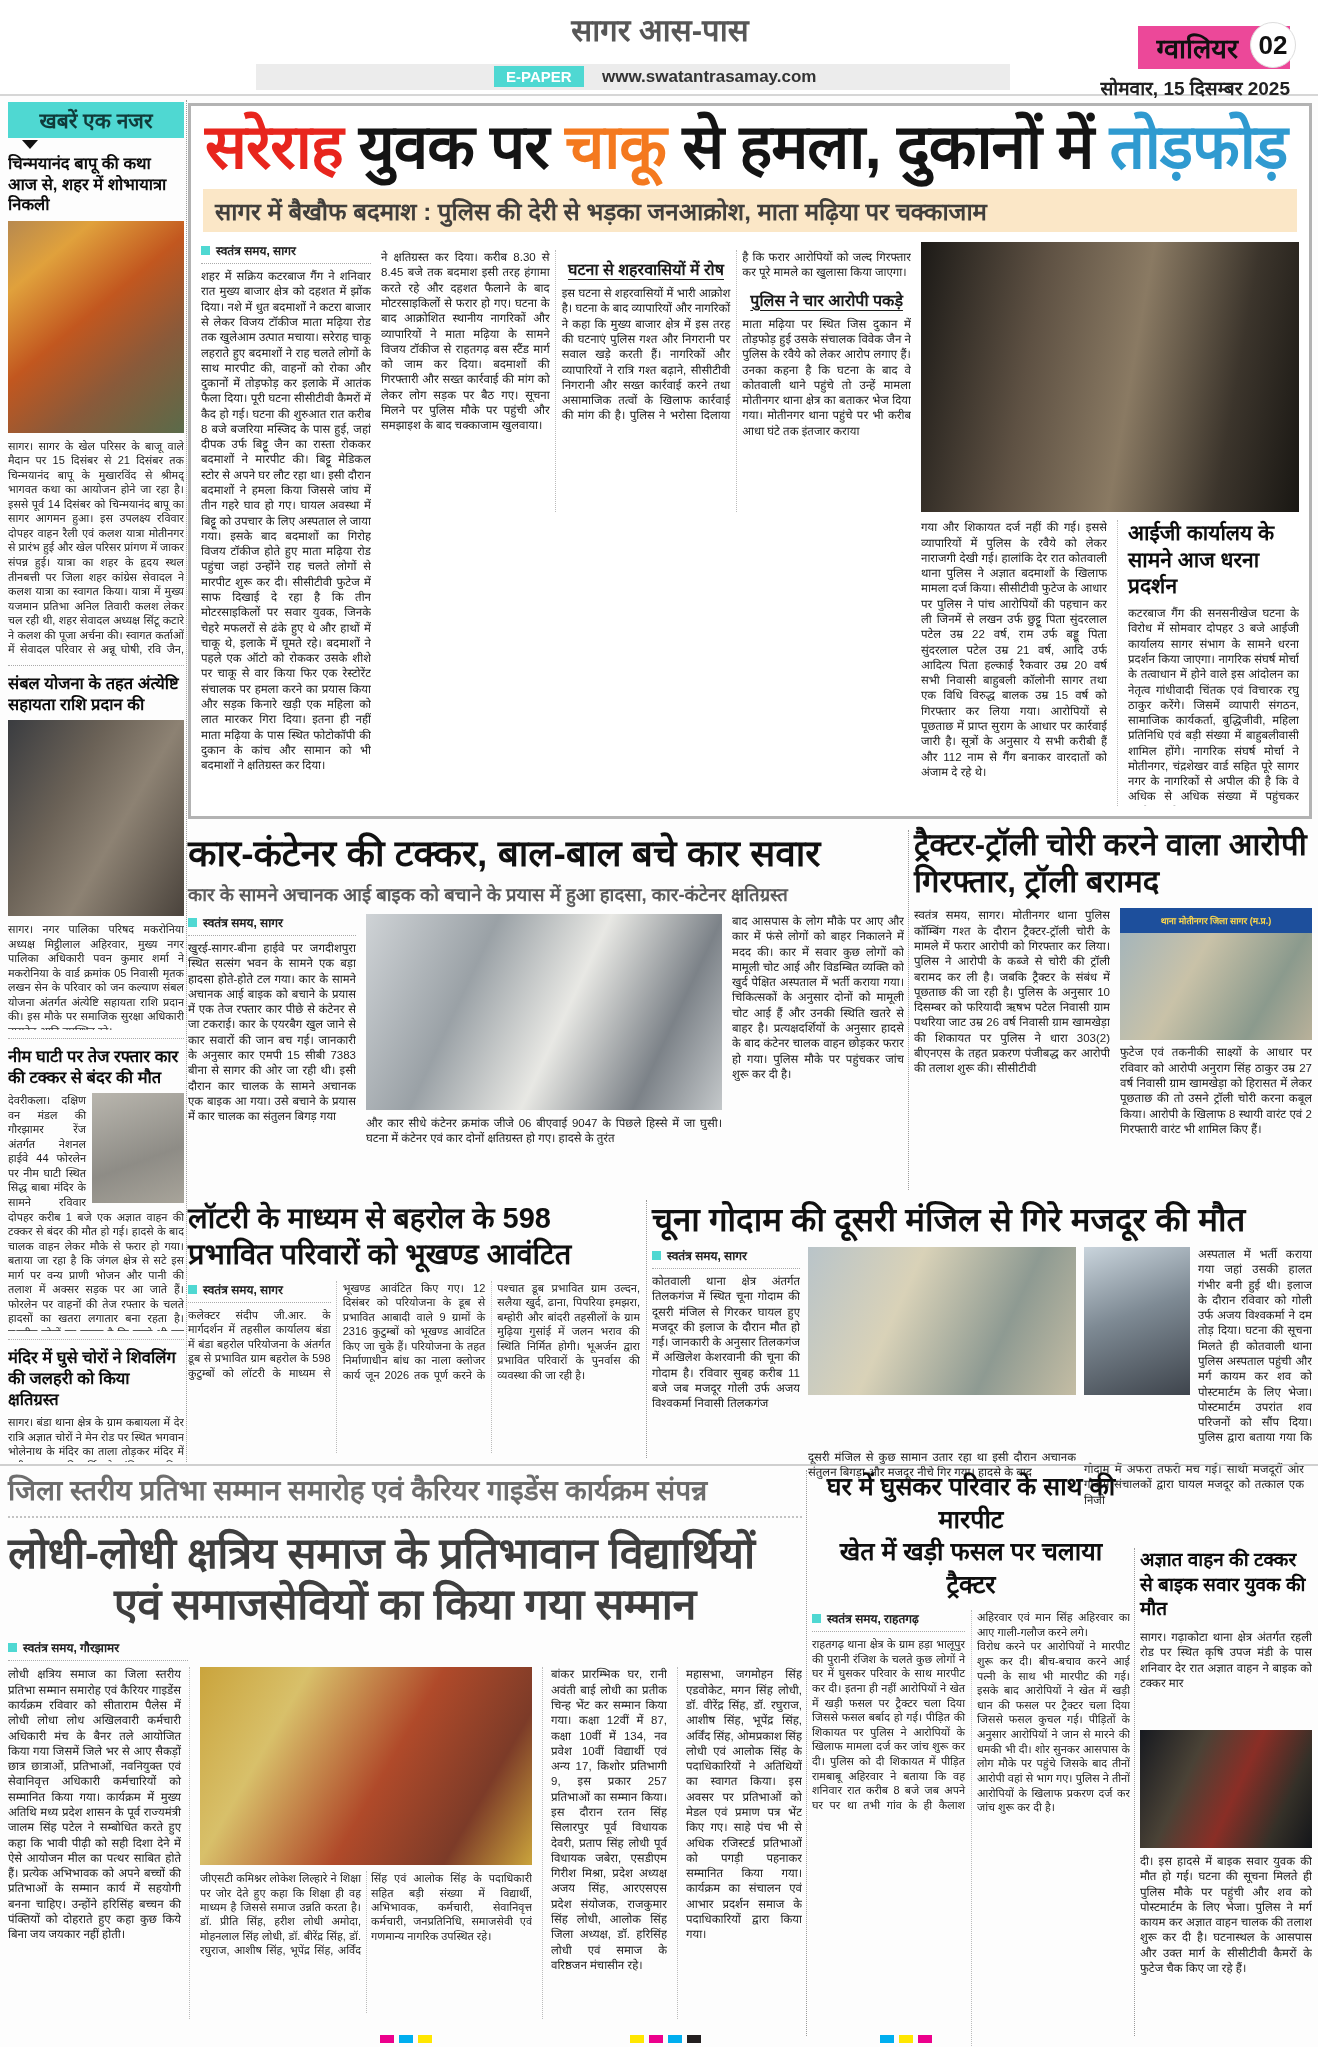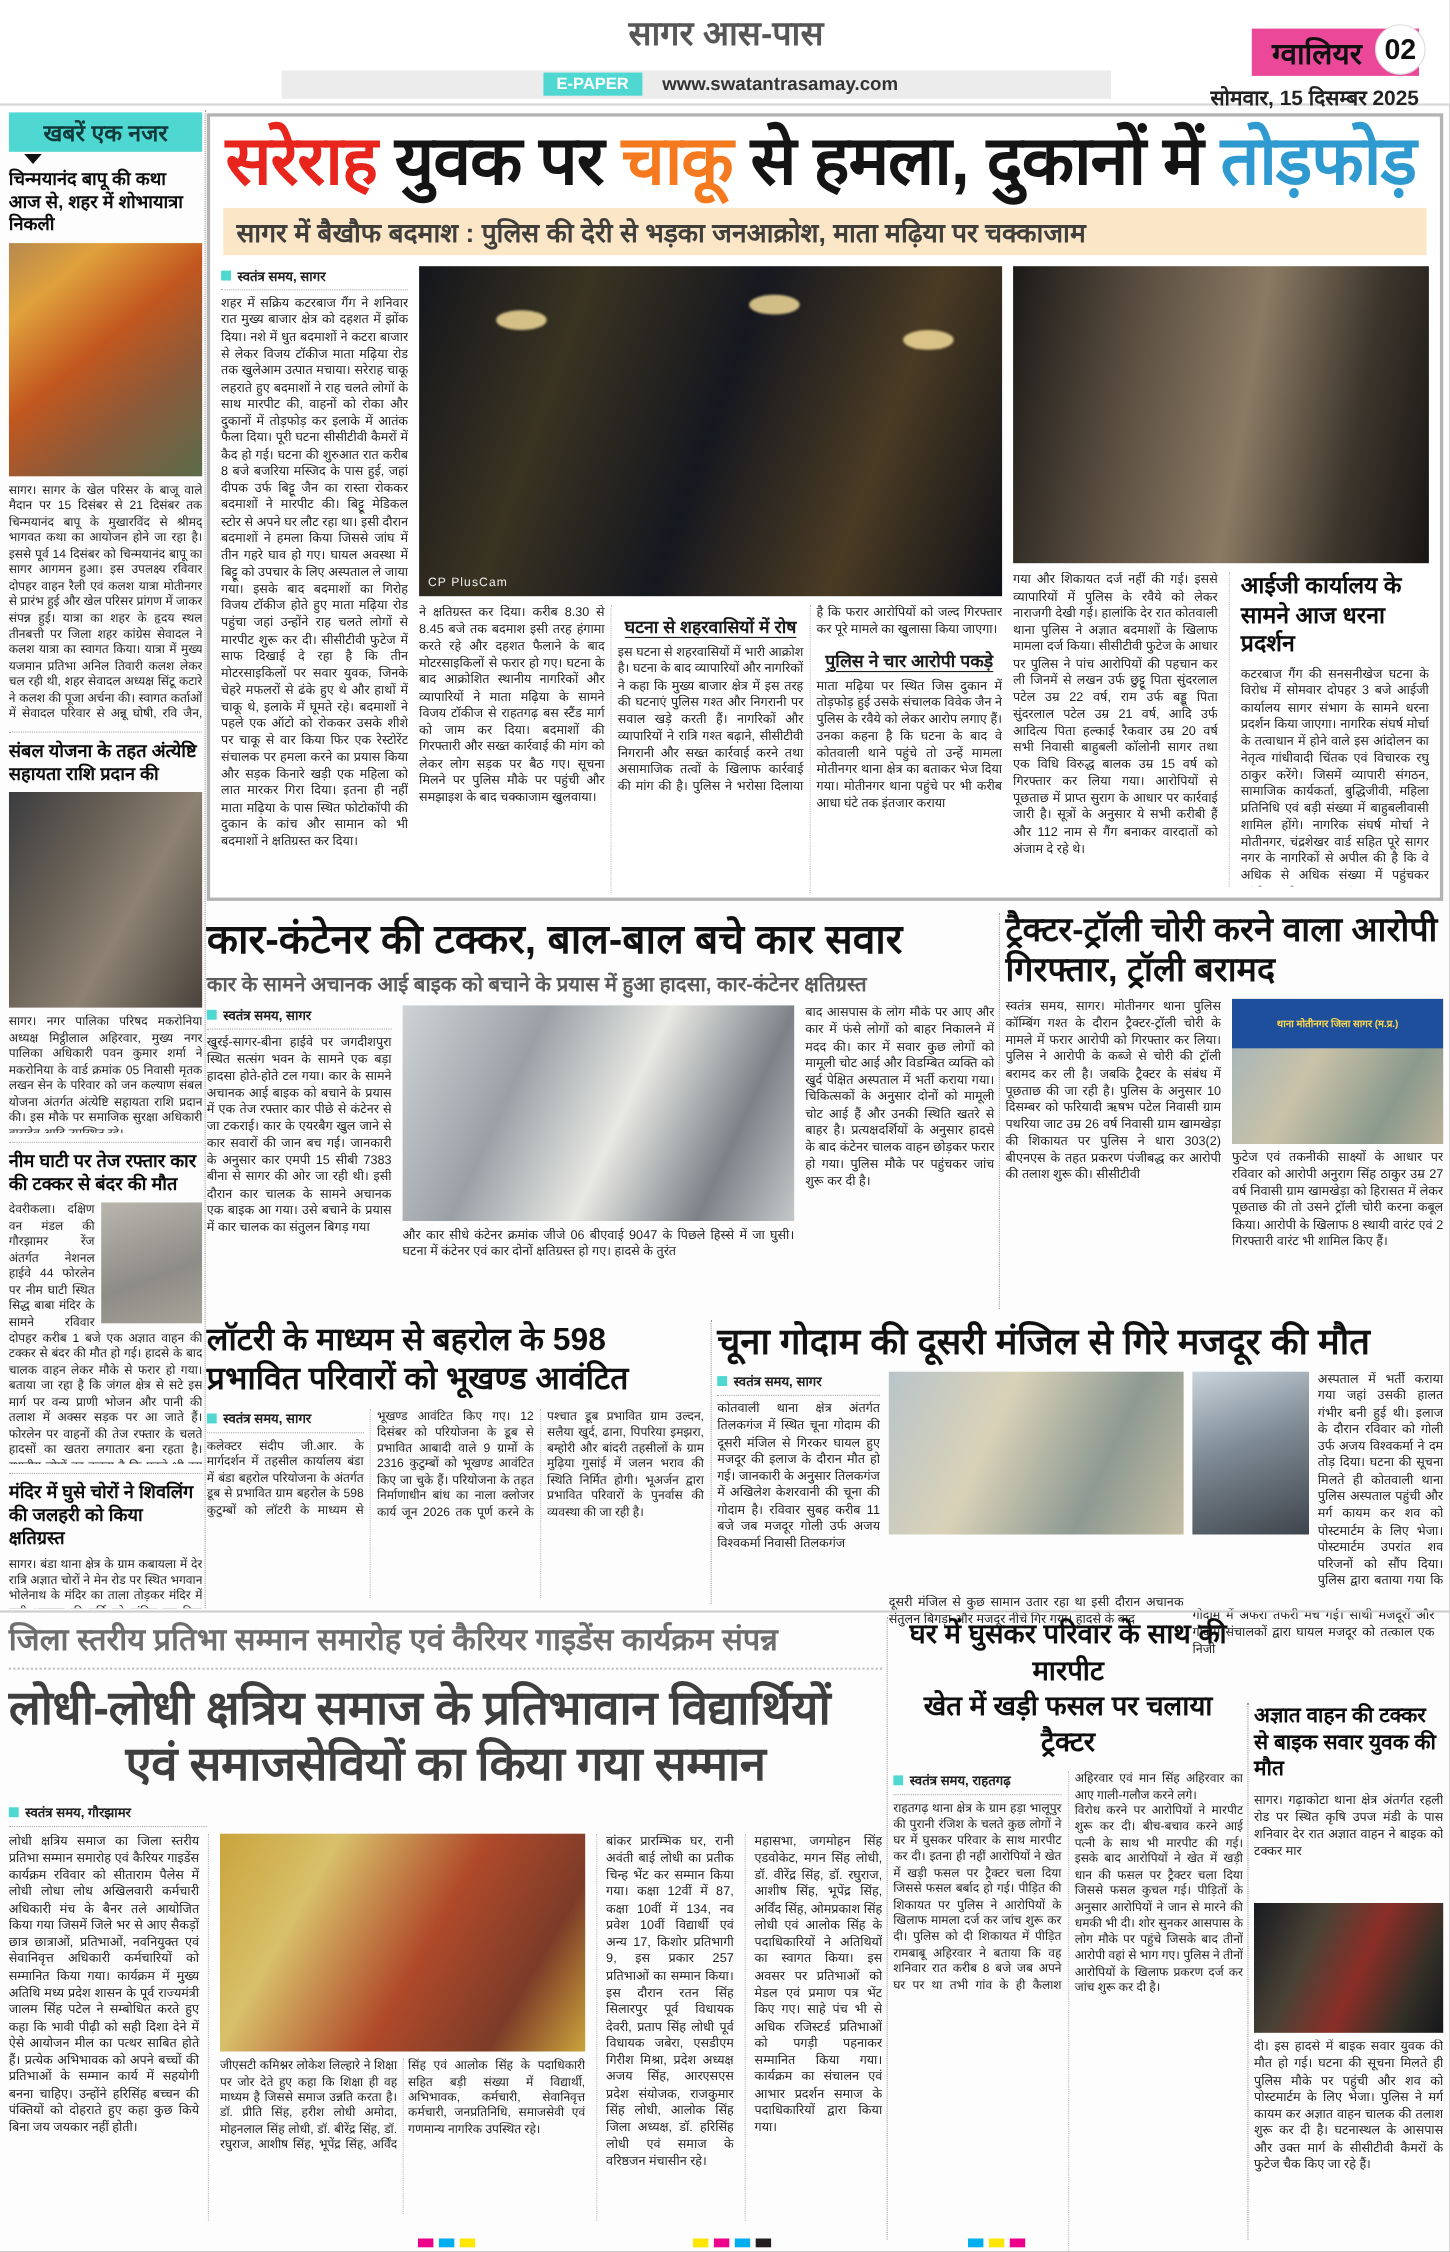--- a/index.html
+++ b/index.html
@@ -74,21 +74,21 @@
   .car-mid { width:356px; flex:none; }
   .ph-crash { width:356px; height:196px; background:linear-gradient(115deg,#cfd3d6 0%,#9aa1a6 30%,#e8e8e4 55%,#7c8288 80%,#c4c8ca 100%); }
   .car-col2 { flex:1; }
 
   #tractor-block { position:absolute; left:914px; top:826px; width:398px; height:368px; }
   .tractor-headline { font-size:31px; font-weight:bold; line-height:1.2; color:#111; margin-bottom:8px; }
   .tractor-row { display:flex; gap:10px; height:272px; }
   .tractor-col { width:196px; flex:none; }
   .tractor-right { flex:1; }
   .ph-tractor { width:100%; height:132px; background:linear-gradient(120deg,#9fb3bd 0%,#c9c2a8 40%,#8b9a8d 75%,#b9b19a 100%); }
-  .ph-banner { position:absolute; left:0; top:0; width:100%; background:#1d4f9c; color:#ffd94d; font-size:9px; font-weight:bold; text-align:center; padding:16px 0; }
+  .ph-banner { position:absolute; left:0; top:0; width:100%; background:#1d4f9c; color:#ffd94d; font-size:9px; font-weight:bold; text-align:center; padding:6px 0; }
 
   
   #lottery-block { position:absolute; left:188px; top:1200px; width:452px; height:260px; }
   .lottery-headline { font-size:29px; font-weight:bold; line-height:1.25; color:#111; margin-bottom:8px; }
   .lottery-cols { column-count:3; column-gap:12px; column-rule:1px dotted #bbb; height:172px; overflow:hidden; }
   .lottery-cols p { font-size:11px; line-height:1.32; text-align:justify; }
 
   #chuna-block { position:absolute; left:652px; top:1196px; width:660px; height:264px; }
   .chuna-headline { font-size:33px; font-weight:bold; color:#111; white-space:nowrap; margin-bottom:6px; }
   .chuna-grid { display:flex; gap:8px; }
@@ -188,26 +188,20 @@
     <div class="lead-headline"><span class="hl-red">सरेराह</span><span class="hl-black"> युवक पर </span><span class="hl-orange">चाकू</span><span class="hl-black"> से हमला, दुकानों में </span><span class="hl-blue">तोड़फोड़</span></div>
     <div class="lead-subhead">सागर में बैखौफ बदमाश : पुलिस की देरी से भड़का जनआक्रोश, माता मढ़िया पर चक्काजाम</div>
 
     <div class="lead-content">
       <div class="lead-colA">
         <div class="byline"><span class="sq"></span><span>स्वतंत्र समय, सागर</span></div>
         <div class="body-txt" style="height:540px;">शहर में सक्रिय कटरबाज गैंग ने शनिवार रात मुख्य बाजार क्षेत्र को दहशत में झोंक दिया। नशे में धुत बदमाशों ने कटरा बाजार से लेकर विजय टॉकीज माता मढ़िया रोड तक खुलेआम उत्पात मचाया। सरेराह चाकू लहराते हुए बदमाशों ने राह चलते लोगों के साथ मारपीट की, वाहनों को रोका और दुकानों में तोड़फोड़ कर इलाके में आतंक फैला दिया। पूरी घटना सीसीटीवी कैमरों में कैद हो गई। घटना की शुरुआत रात करीब 8 बजे बजरिया मस्जिद के पास हुई, जहां दीपक उर्फ बिट्टू जैन का रास्ता रोककर बदमाशों ने मारपीट की। बिट्टू मेडिकल स्टोर से अपने घर लौट रहा था। इसी दौरान बदमाशों ने हमला किया जिससे जांघ में तीन गहरे घाव हो गए। घायल अवस्था में बिट्टू को उपचार के लिए अस्पताल ले जाया गया। इसके बाद बदमाशों का गिरोह विजय टॉकीज होते हुए माता मढ़िया रोड पहुंचा जहां उन्होंने राह चलते लोगों से मारपीट शुरू कर दी। सीसीटीवी फुटेज में साफ दिखाई दे रहा है कि तीन मोटरसाइकिलों पर सवार युवक, जिनके चेहरे मफलरों से ढंके हुए थे और हाथों में चाकू थे, इलाके में घूमते रहे। बदमाशों ने पहले एक ऑटो को रोककर उसके शीशे पर चाकू से वार किया फिर एक रेस्टोरेंट संचालक पर हमला करने का प्रयास किया और सड़क किनारे खड़ी एक महिला को लात मारकर गिरा दिया। इतना ही नहीं माता मढ़िया के पास स्थित फोटोकॉपी की दुकान के कांच और सामान को भी बदमाशों ने क्षतिग्रस्त कर दिया।</div>
       </div>
 
       <div class="lead-center">
-        <div class="photo ph-night-main">
-          <div class="lamp" style="left:70px; top:40px;"></div>
-          <div class="lamp" style="left:300px; top:26px;"></div>
-          <div class="lamp" style="left:440px; top:58px;"></div>
-          <div class="watermark">CP PlusCam</div>
-        </div>
         <div class="lead-midcols">
           <p>ने क्षतिग्रस्त कर दिया। करीब 8.30 से 8.45 बजे तक बदमाश इसी तरह हंगामा करते रहे और दहशत फैलाने के बाद मोटरसाइकिलों से फरार हो गए। घटना के बाद आक्रोशित स्थानीय नागरिकों और व्यापारियों ने माता मढ़िया के सामने विजय टॉकीज से राहतगढ़ बस स्टैंड मार्ग को जाम कर दिया। बदमाशों की गिरफ्तारी और सख्त कार्रवाई की मांग को लेकर लोग सड़क पर बैठ गए। सूचना मिलने पर पुलिस मौके पर पहुंची और समझाइश के बाद चक्काजाम खुलवाया।</p>
           <h4>घटना से शहरवासियों में रोष</h4>
           <p>इस घटना से शहरवासियों में भारी आक्रोश है। घटना के बाद व्यापारियों और नागरिकों ने कहा कि मुख्य बाजार क्षेत्र में इस तरह की घटनाएं पुलिस गश्त और निगरानी पर सवाल खड़े करती हैं। नागरिकों और व्यापारियों ने रात्रि गश्त बढ़ाने, सीसीटीवी निगरानी और सख्त कार्रवाई करने तथा असामाजिक तत्वों के खिलाफ कार्रवाई की मांग की है। पुलिस ने भरोसा दिलाया है कि फरार आरोपियों को जल्द गिरफ्तार कर पूरे मामले का खुलासा किया जाएगा।</p>
           <h4>पुलिस ने चार आरोपी पकड़े</h4>
           <p>माता मढ़िया पर स्थित जिस दुकान में तोड़फोड़ हुई उसके संचालक विवेक जैन ने पुलिस के रवैये को लेकर आरोप लगाए हैं। उनका कहना है कि घटना के बाद वे कोतवाली थाने पहुंचे तो उन्हें मामला मोतीनगर थाना क्षेत्र का बताकर भेज दिया गया। मोतीनगर थाना पहुंचे पर भी करीब आधा घंटे तक इंतजार कराया</p>
         </div>
       </div>
 
       <div class="lead-right">

